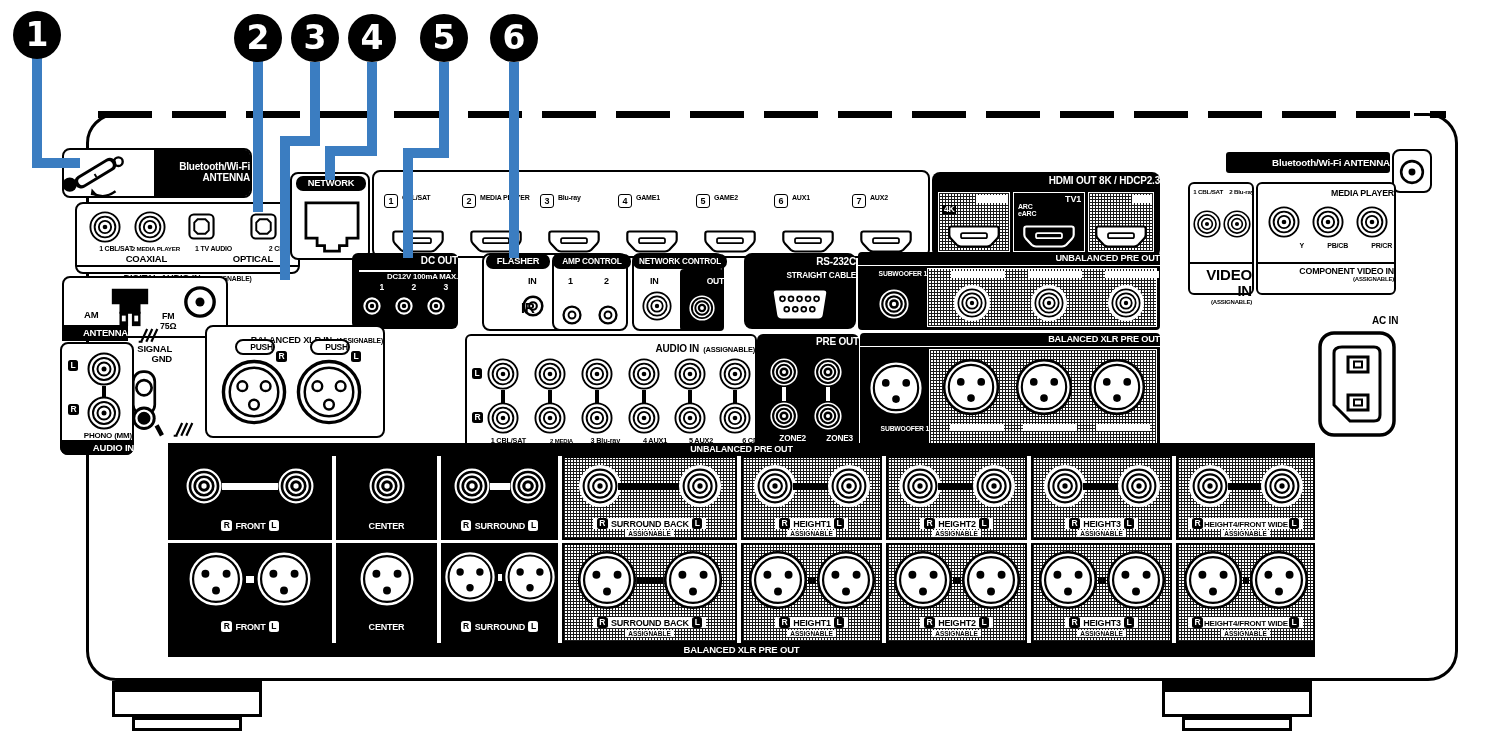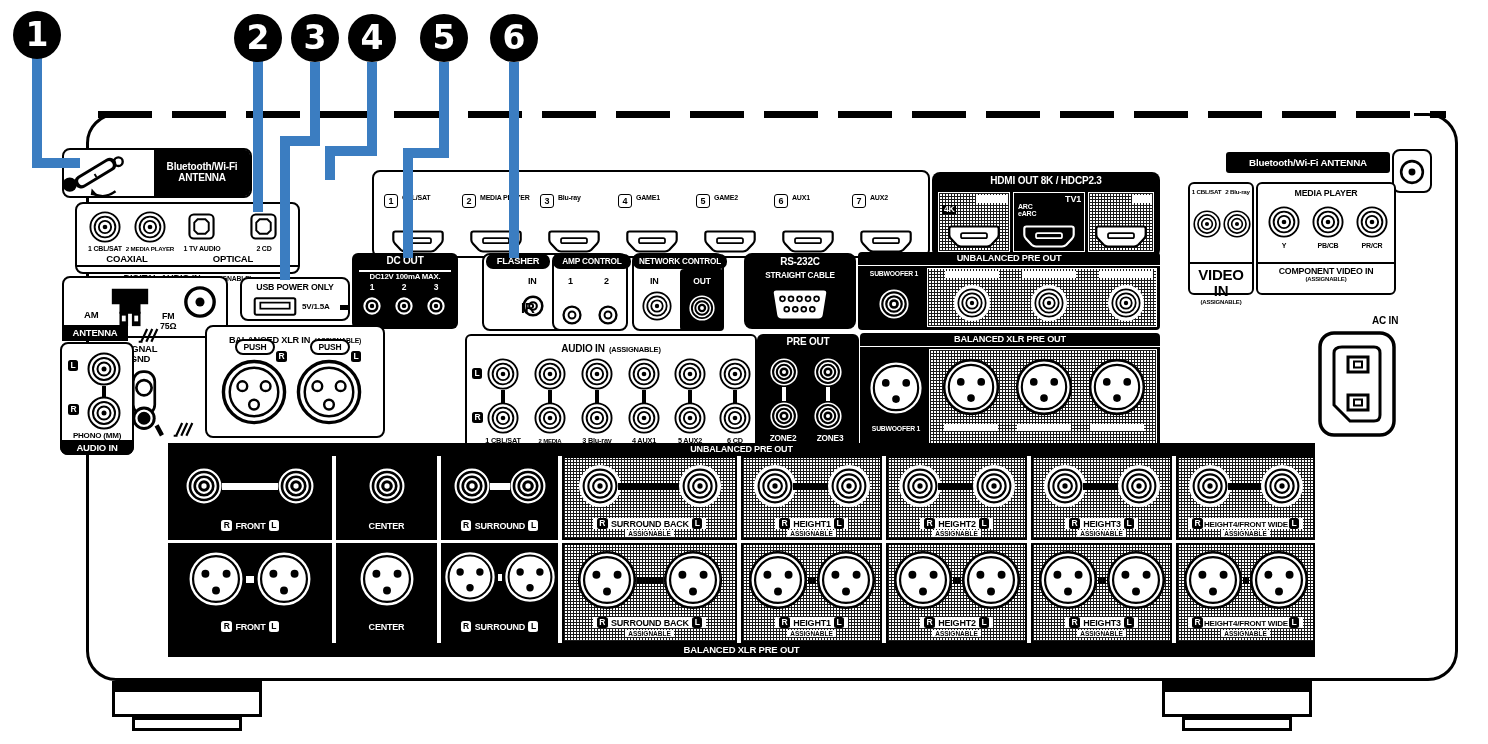--- a/index.html
+++ b/index.html
@@ -1,20 +1,20 @@
 <!DOCTYPE html>
 <html><head>
 <meta charset="utf-8">
 <style>
   *{box-sizing:border-box;margin:0;padding:0}
   body{background:#fff;font-family:"Liberation Sans",sans-serif;font-weight:bold;color:#000}
   #stage{position:relative;width:1488px;height:744px;overflow:hidden;background:#fff}
   .abs{position:absolute}
   .t{font-weight:bold;line-height:1.05;letter-spacing:-.2px}
-  .ctr{text-align:center}
+  .ctr{text-align:right}
   .box{border:2.5px solid #000;border-radius:8px;background:#fff}
   .blkbox{background:#000;color:#fff;border-radius:6px}
   .tab{background:#000;color:#fff;border-radius:7px;text-align:center;font-size:9.3px;line-height:15px;font-weight:bold;letter-spacing:-.2px}
   .chip{display:inline-block;background:#000;color:#fff;border-radius:2.5px;font-size:8.5px;line-height:11px;padding:0 2.5px;margin:0 1px;vertical-align:1px}
   .chipw{display:inline-block;background:#fff;color:#000;border-radius:2.5px;font-size:8.5px;line-height:11px;padding:0 2.5px;margin:0 1px;vertical-align:1px}
   .ochip{display:inline-block;border:1.6px solid #000;border-radius:3px;background:#fff;font-size:9px;width:14px;line-height:12px;text-align:center;font-weight:bold}
   .hatch{background-image:repeating-linear-gradient(0deg,#1a1a1a 0 1px,transparent 1px 3px),repeating-linear-gradient(90deg,#1a1a1a 0 1px,transparent 1px 3px);background-color:#fff}
   .wlab{background:#fff;padding:0 3px;display:inline-block}
   .callout{width:48px;height:48px;border-radius:50%;background:#000;color:#fff;text-align:center;font-size:33px;line-height:47px;font-family:"DejaVu Sans",sans-serif;font-weight:bold;z-index:46}
   .cl{background:#3b7dc1;z-index:44}
@@ -182,20 +182,26 @@
     <div class="abs t ctr" style="left:95px;top:41px;width:60px;font-size:7px">1 TV AUDIO</div>
     <div class="abs t ctr" style="left:167px;top:41px;width:40px;font-size:7px">2 CD</div>
     <div class="abs t ctr" style="left:10px;top:50px;width:80px;font-size:9.5px">COAXIAL</div>
     <div class="abs t ctr" style="left:116px;top:50px;width:80px;font-size:9.5px">OPTICAL</div>
     <div class="abs t" style="left:0;top:61px;width:100%;border-top:2px solid #000;text-align:center;padding-top:1px">
       <span style="font-size:9.3px">DIGITAL AUDIO IN</span>
       <span style="font-size:6.8px">(ASSIGNABLE)</span>
     </div>
   </div>
 
+  <div class="abs box" style="left:290px;top:172px;width:80px;height:88px">
+    <div class="abs tab" style="left:4px;top:2px;width:70px;height:15px">NETWORK</div>
+    <svg class="abs" width="58" height="54" style="left:11px;top:26px">
+        <use href="#rj45"></use>
+      </svg>
+  </div>
 
   <div class="abs box" style="left:372px;top:170px;width:558px;height:88px">
     <div class="abs" style="left:10px;top:22px;width:76px;height:62px">
       <span class="ochip abs" style="left:0;top:0">1</span>
       <div class="abs t" style="left:18px;top:1px;width:56px;font-size:7px;line-height:.95;overflow-wrap:anywhere">CBL/SAT</div>
       <svg class="abs" width="52" height="23" style="left:8px;top:36px">
           <use href="#hdmi"></use>
         </svg>
     </div>
     <div class="abs" style="left:88px;top:22px;width:76px;height:62px">
@@ -320,28 +326,20 @@
     <div class="abs t" style="left:96px;top:44px;font-size:8.8px">75Ω</div>
     <svg class="abs" width="34" height="34" style="left:119px;top:7px">
         <use href="#screw"></use>
       </svg>
   </div>
   <div class="abs t ctr" style="left:62px;top:325px;width:66px;height:16px;background:#000;color:#fff;font-size:9.5px;line-height:16px;z-index:4">ANTENNA</div>
   <svg class="abs" width="22" height="18" style="left:137px;top:326px;z-index:4">
       <use href="#gnd-sym"></use>
     </svg>
 
-  <div class="abs box" style="left:240px;top:277px;width:110px;height:44px">
-    <div class="abs t ctr" style="left:0;top:4px;width:100%;font-size:8.8px">USB POWER ONLY</div>
-    <svg class="abs" width="46" height="19" style="left:10px;top:18px">
-        <use href="#usb"></use>
-      </svg>
-    <div class="abs t" style="left:60px;top:24px;font-size:8px">5V/1.5A</div>
-    <div class="abs" style="left:98px;top:26px;width:9px;height:5px;background:#000"></div>
-  </div>
 
   <div class="abs blkbox" style="left:352px;top:253px;width:106px;height:76px">
     <div class="abs t ctr" style="left:0;top:3px;width:100%;font-size:10px;color:#fff">DC OUT</div>
     <div class="abs" style="left:7px;top:17px;width:92px;height:2px;background:#fff"></div>
     <div class="abs t ctr" style="left:0;top:20px;width:100%;font-size:7.8px;color:#fff">DC12V 100mA MAX.</div>
     <div class="abs t ctr" style="left:8px;top:30px;width:24px;font-size:8.5px;color:#fff">1</div>
     <div class="abs t ctr" style="left:40px;top:30px;width:24px;font-size:8.5px;color:#fff">2</div>
     <div class="abs t ctr" style="left:72px;top:30px;width:24px;font-size:8.5px;color:#fff">3</div>
     <svg class="abs" width="18" height="18" style="left:11px;top:44px;color:#fff">
         <use href="#minijack"></use>

